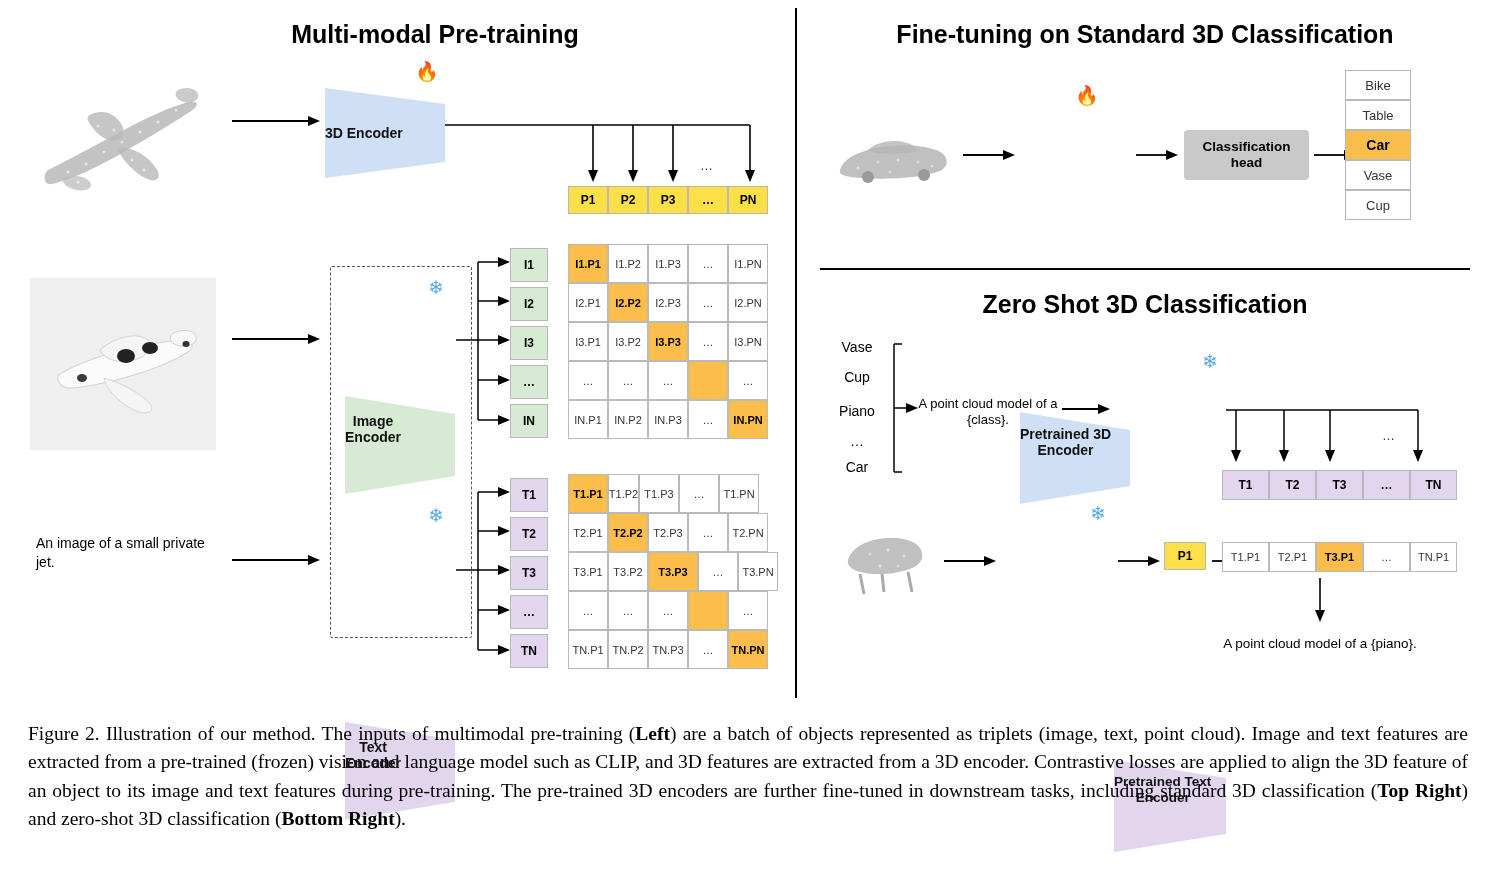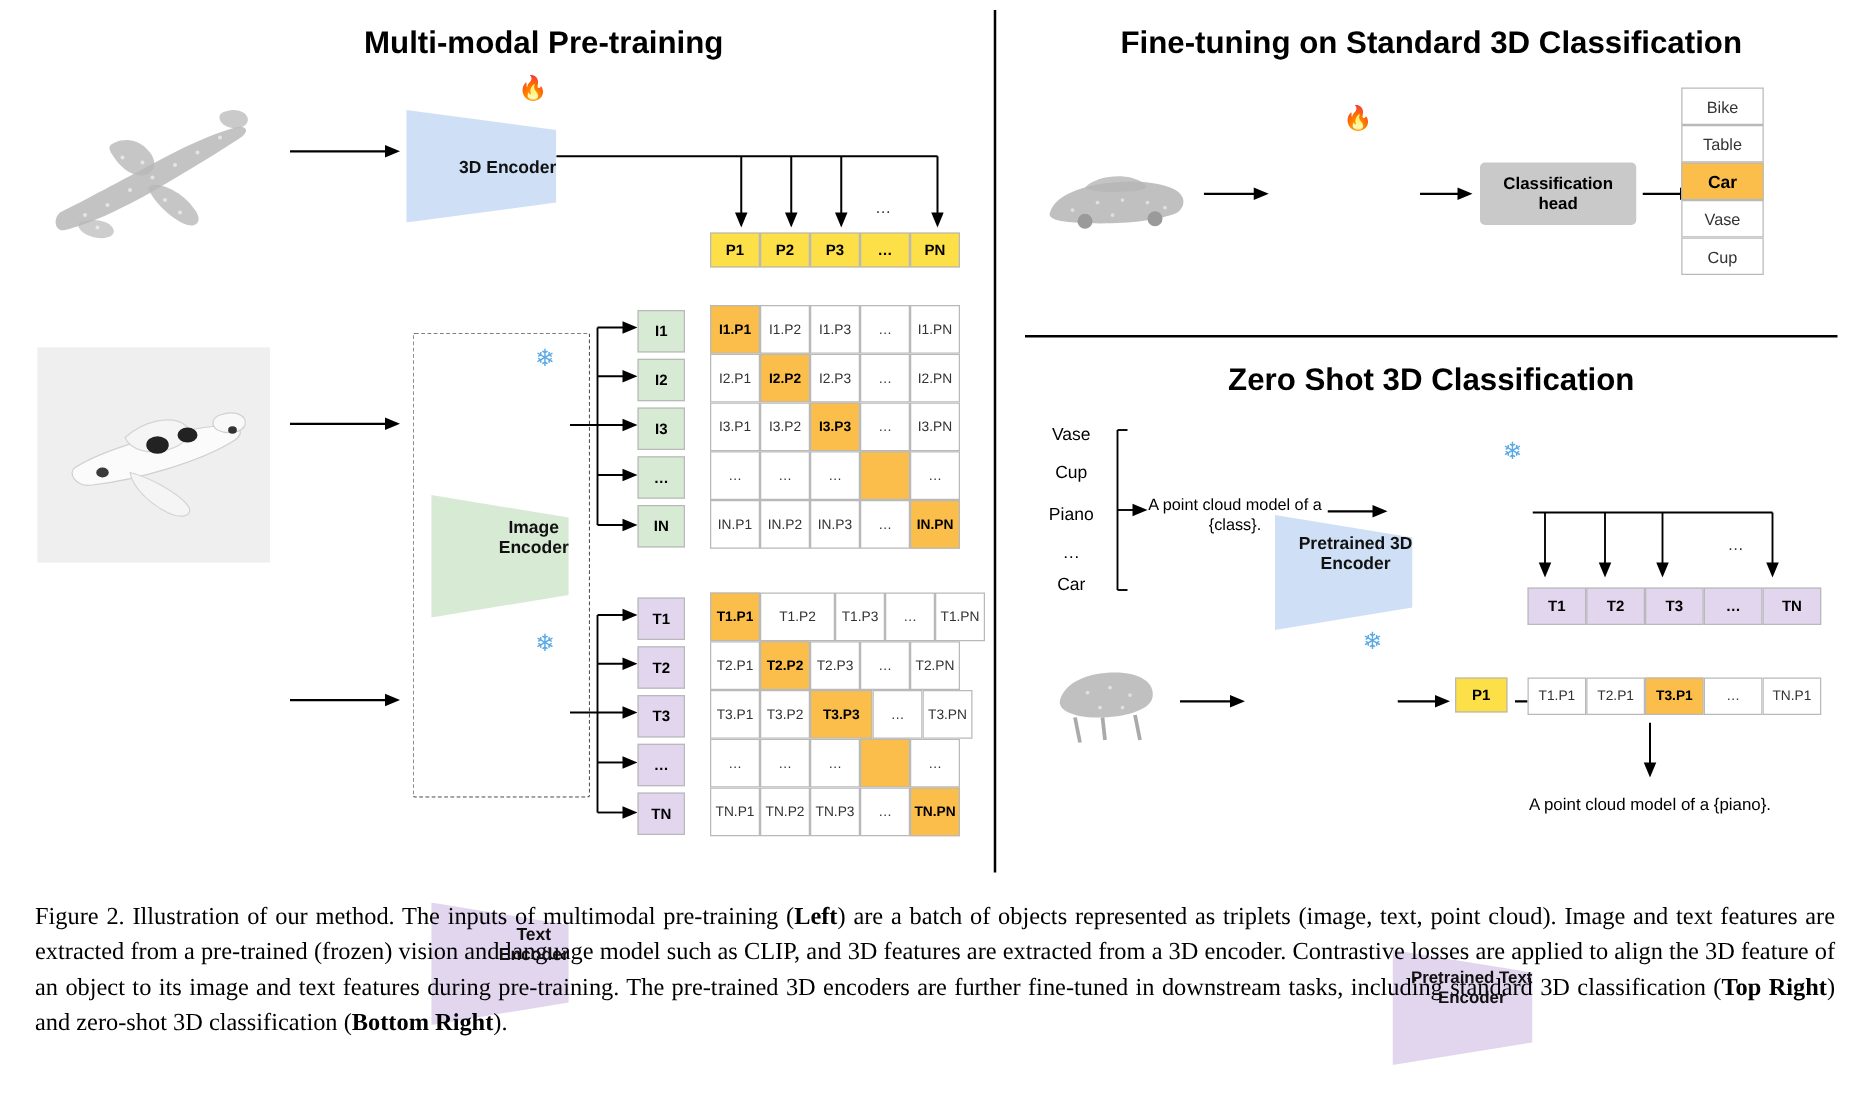--- a/index.html
+++ b/index.html
@@ -35,21 +35,21 @@
   .hdiv {
     position: absolute;
     background: #000;
   }
 
   
   .trap {
     position: relative;
     display: flex;
     align-items: center;
-    justify-content: flex-end;
+    justify-content: flex-start;
     text-align: center;
     font-weight: bold;
     font-size: 14px;
     line-height: 1.15;
     color: #111;
   }
   .trap-shape {
     position: absolute;
     inset: 0;
   }
@@ -253,20 +253,21 @@
     <div class="trap-shape">
       <svg width="110" height="98" viewBox="0 0 110 98" preserveAspectRatio="none">
         <polygon points="0,0 110,18 110,80 0,98" fill="#e2d5ee"></polygon>
       </svg>
     </div>
     <span style="position:relative; z-index:2;">Text
 Encoder</span>
   </div>
   <div class="abs snow" style="left:428px; top:506px; color:#5aa9e6;">❄</div>
 
+  <div class="abs plain-text" style="left:36px; top:534px; width:180px; line-height:1.35;">An image of a small private jet.</div>
 
   <div class="abs" style="left:232px; top:553px; width:90px; height:14px;">
     <svg width="90" height="14">
         <line x1="0" y1="7" x2="78" y2="7" stroke="#000" stroke-width="1.8"></line>
         <polygon points="88,7 76,2 76,12" fill="#000"></polygon>
       </svg>
   </div>
 
   <div class="abs" style="left:456px; top:248px; width:60px; height:190px;">
     <svg width="60" height="190">
@@ -352,21 +353,21 @@
       <div class="cellbox" style="width:40px;height:39px;">IN.P2</div>
       <div class="cellbox" style="width:40px;height:39px;">IN.P3</div>
       <div class="cellbox" style="width:40px;height:39px;">…</div>
       <div class="cellbox hl" style="width:40px;height:39px;">IN.PN</div>
     </div>
   </div>
 
   <div class="abs" style="left:568px; top:474px;">
     <div style="display:flex;">
       <div class="cellbox hl" style="width:40px;height:39px;">T1.P1</div>
-      <div class="cellbox" style="width:60px;height:39px;">T1.P2</div>
+      <div class="cellbox" style="width:31px;height:39px;">T1.P2</div>
       <div class="cellbox" style="width:40px;height:39px;">T1.P3</div>
       <div class="cellbox" style="width:40px;height:39px;">…</div>
       <div class="cellbox" style="width:40px;height:39px;">T1.PN</div>
     </div>
     <div style="display:flex;">
       <div class="cellbox" style="width:40px;height:39px;">T2.P1</div>
       <div class="cellbox hl" style="width:40px;height:39px;">T2.P2</div>
       <div class="cellbox" style="width:40px;height:39px;">T2.P3</div>
       <div class="cellbox" style="width:40px;height:39px;">…</div>
       <div class="cellbox" style="width:40px;height:39px;">T2.PN</div>

